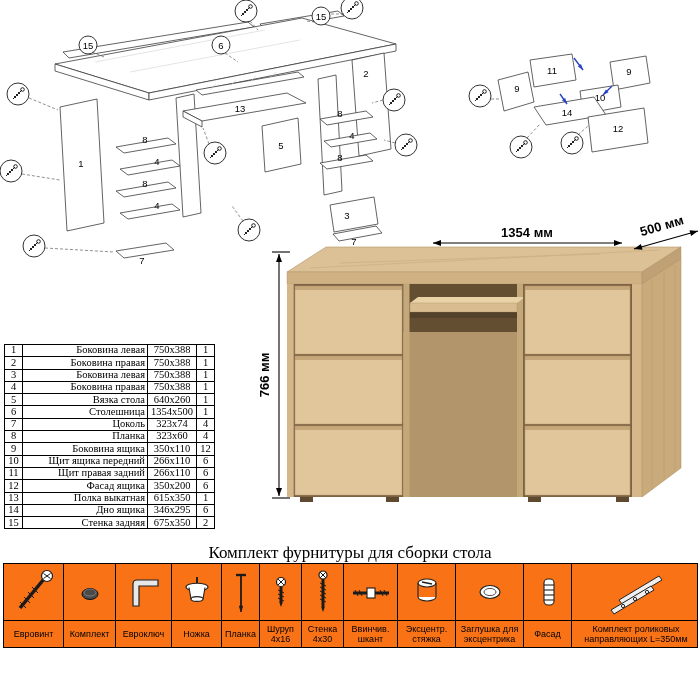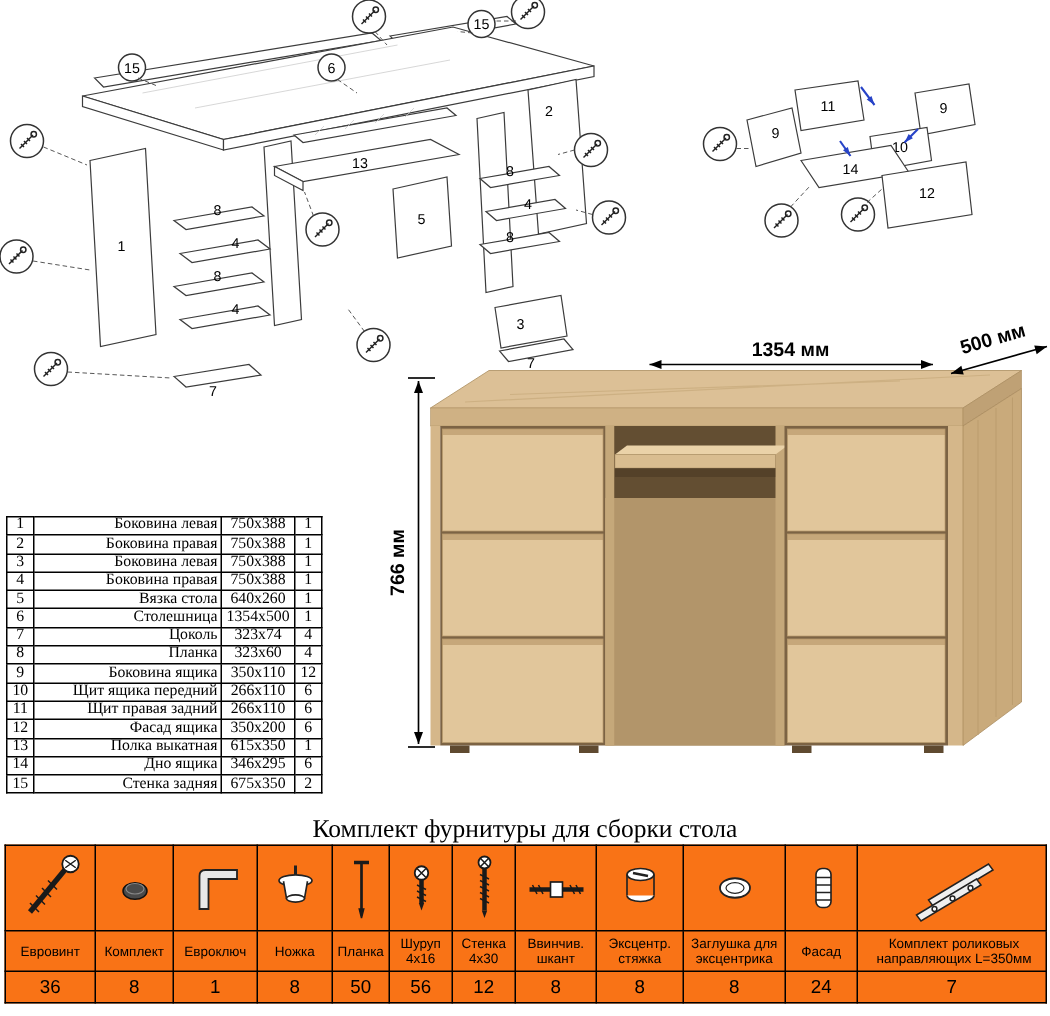--- a/index.html
+++ b/index.html
@@ -508,30 +508,16 @@
     <td>Ножка</td>
     <td>Планка</td>
     <td>Шуруп 4х16</td>
     <td>Стенка 4х30</td>
     <td>Ввинчив. шкант</td>
     <td>Эксцентр. стяжка</td>
     <td>Заглушка для эксцентрика</td>
     <td>Фасад</td>
     <td class="left">Комплект роликовых направляющих L=350мм</td>
   </tr>
-  <tr class="qtys">
-    <td>36</td>
-    <td>8</td>
-    <td>1</td>
-    <td>8</td>
-    <td>50</td>
-    <td>56</td>
-    <td>12</td>
-    <td>8</td>
-    <td>8</td>
-    <td>8</td>
-    <td>24</td>
-    <td>7</td>
-  </tr>
   </tbody>
 </table>
 
 </div>
 
 </body></html>

